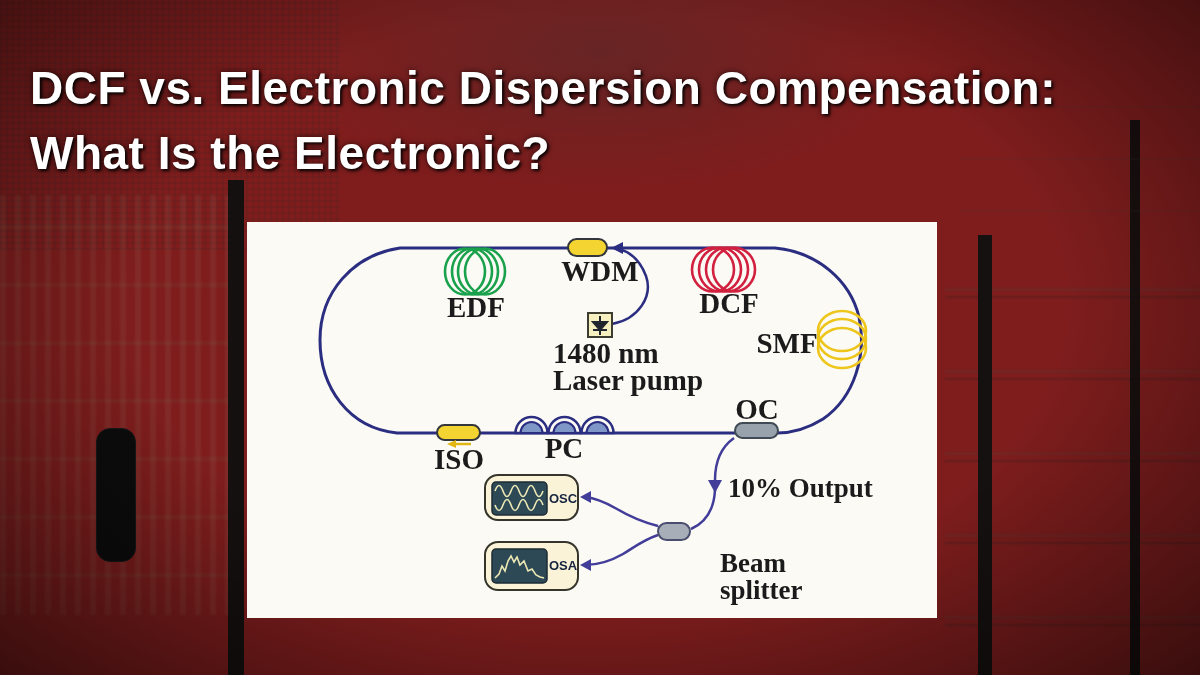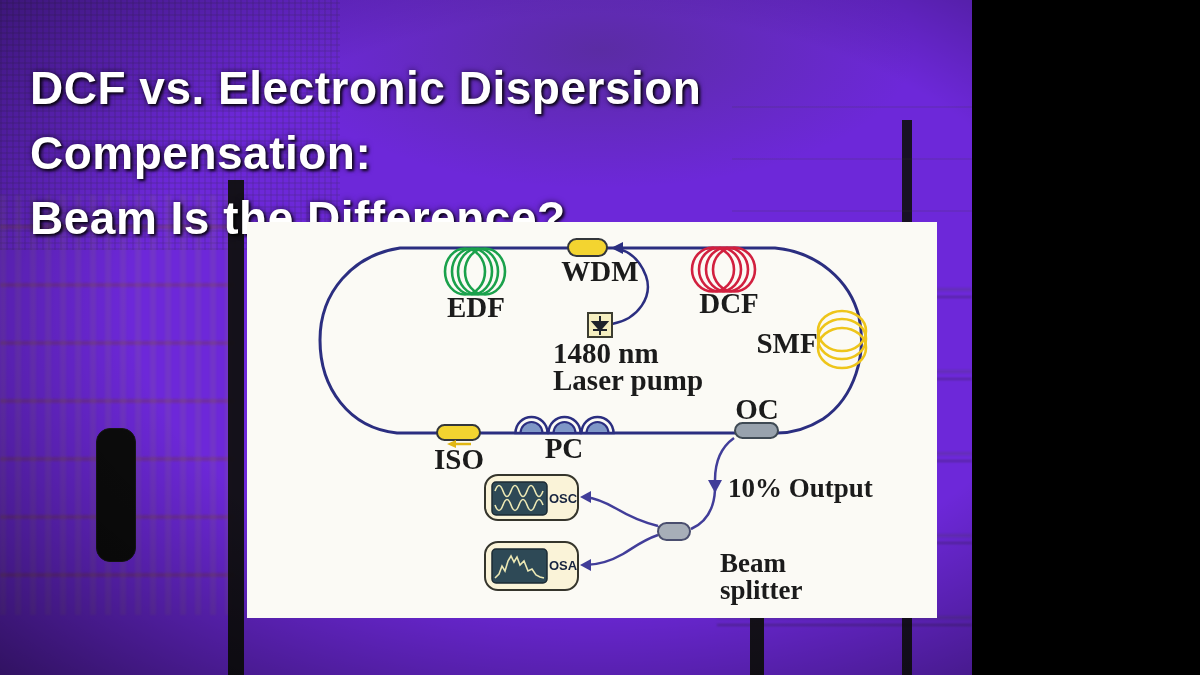--- a/index.html
+++ b/index.html
@@ -1,17 +1,17 @@
 <!DOCTYPE html>
 <html><head>
 <meta charset="utf-8">
 <style>
   html,body{margin:0;padding:0;background:#000;}
-  .stage{position:relative;width:972px;height:675px;overflow:hidden;
-         background:#6d28d9;font-family:"Liberation Sans",sans-serif;}
+  .stage{position:relative;width:1200px;height:675px;overflow:hidden;
+         background:#7f1d1d;font-family:"Liberation Sans",sans-serif;}
   
   .bg{position:absolute;pointer-events:none;}
   .bg-glow-top{left:280px;top:-90px;width:640px;height:280px;
     background:radial-gradient(ellipse at center,rgba(52,52,52,.32),transparent 70%);}
   .bg-left-mesh{left:0;top:0;width:340px;height:250px;opacity:.45;
     background:repeating-linear-gradient(90deg,rgba(38,38,38,.25) 0 2px,transparent 2px 6px),
                repeating-linear-gradient(0deg,rgba(38,38,38,.25) 0 2px,transparent 2px 6px);}
   .bg-left-rack{left:0;top:195px;width:235px;height:420px;filter:blur(1.2px);
     background:repeating-linear-gradient(90deg,rgba(150,130,105,.14) 0 6px,transparent 6px 15px),
                repeating-linear-gradient(180deg,transparent 0 30px,rgba(120,62,45,.30) 30px 34px,transparent 34px 58px);}
@@ -50,21 +50,21 @@
   <div class="bg bg-door-handle"></div>
   <div class="bg bg-left-edge"></div>
   <div class="bg bg-right-rack"></div>
   <div class="bg bg-right-frame1"></div>
   <div class="bg bg-right-frame2"></div>
   <div class="bg bg-right-top"></div>
   <div class="bg vignette"></div>
 
   <div class="title">
     <span>DCF vs. Electronic Dispersion Compensation:</span>
-    <span>Beam Is the Difference?</span>
+    <span>What Is the Electronic?</span>
   </div>
 
   <div class="panel">
     <svg width="690" height="396" viewBox="0 0 690 396">
 
       <path d="M 153 26 H 528 C 570 30 603 58 612 95 C 620 132 608 175 576 197
                C 560 207 546 211 530 211 H 150 C 102 206 73 166 73 118 C 73 70 106 33 153 26 Z" fill="none" stroke-width="3" stroke="#2b2e80"></path>
 
       <path d="M 365 102 C 392 97 406 74 399 54 C 393 38 383 30 372 27" fill="none" stroke-width="2.5" stroke="#2b2e80"></path>
       <polygon points="364,26 376,20 376,32" fill="#2b2e80"></polygon>

